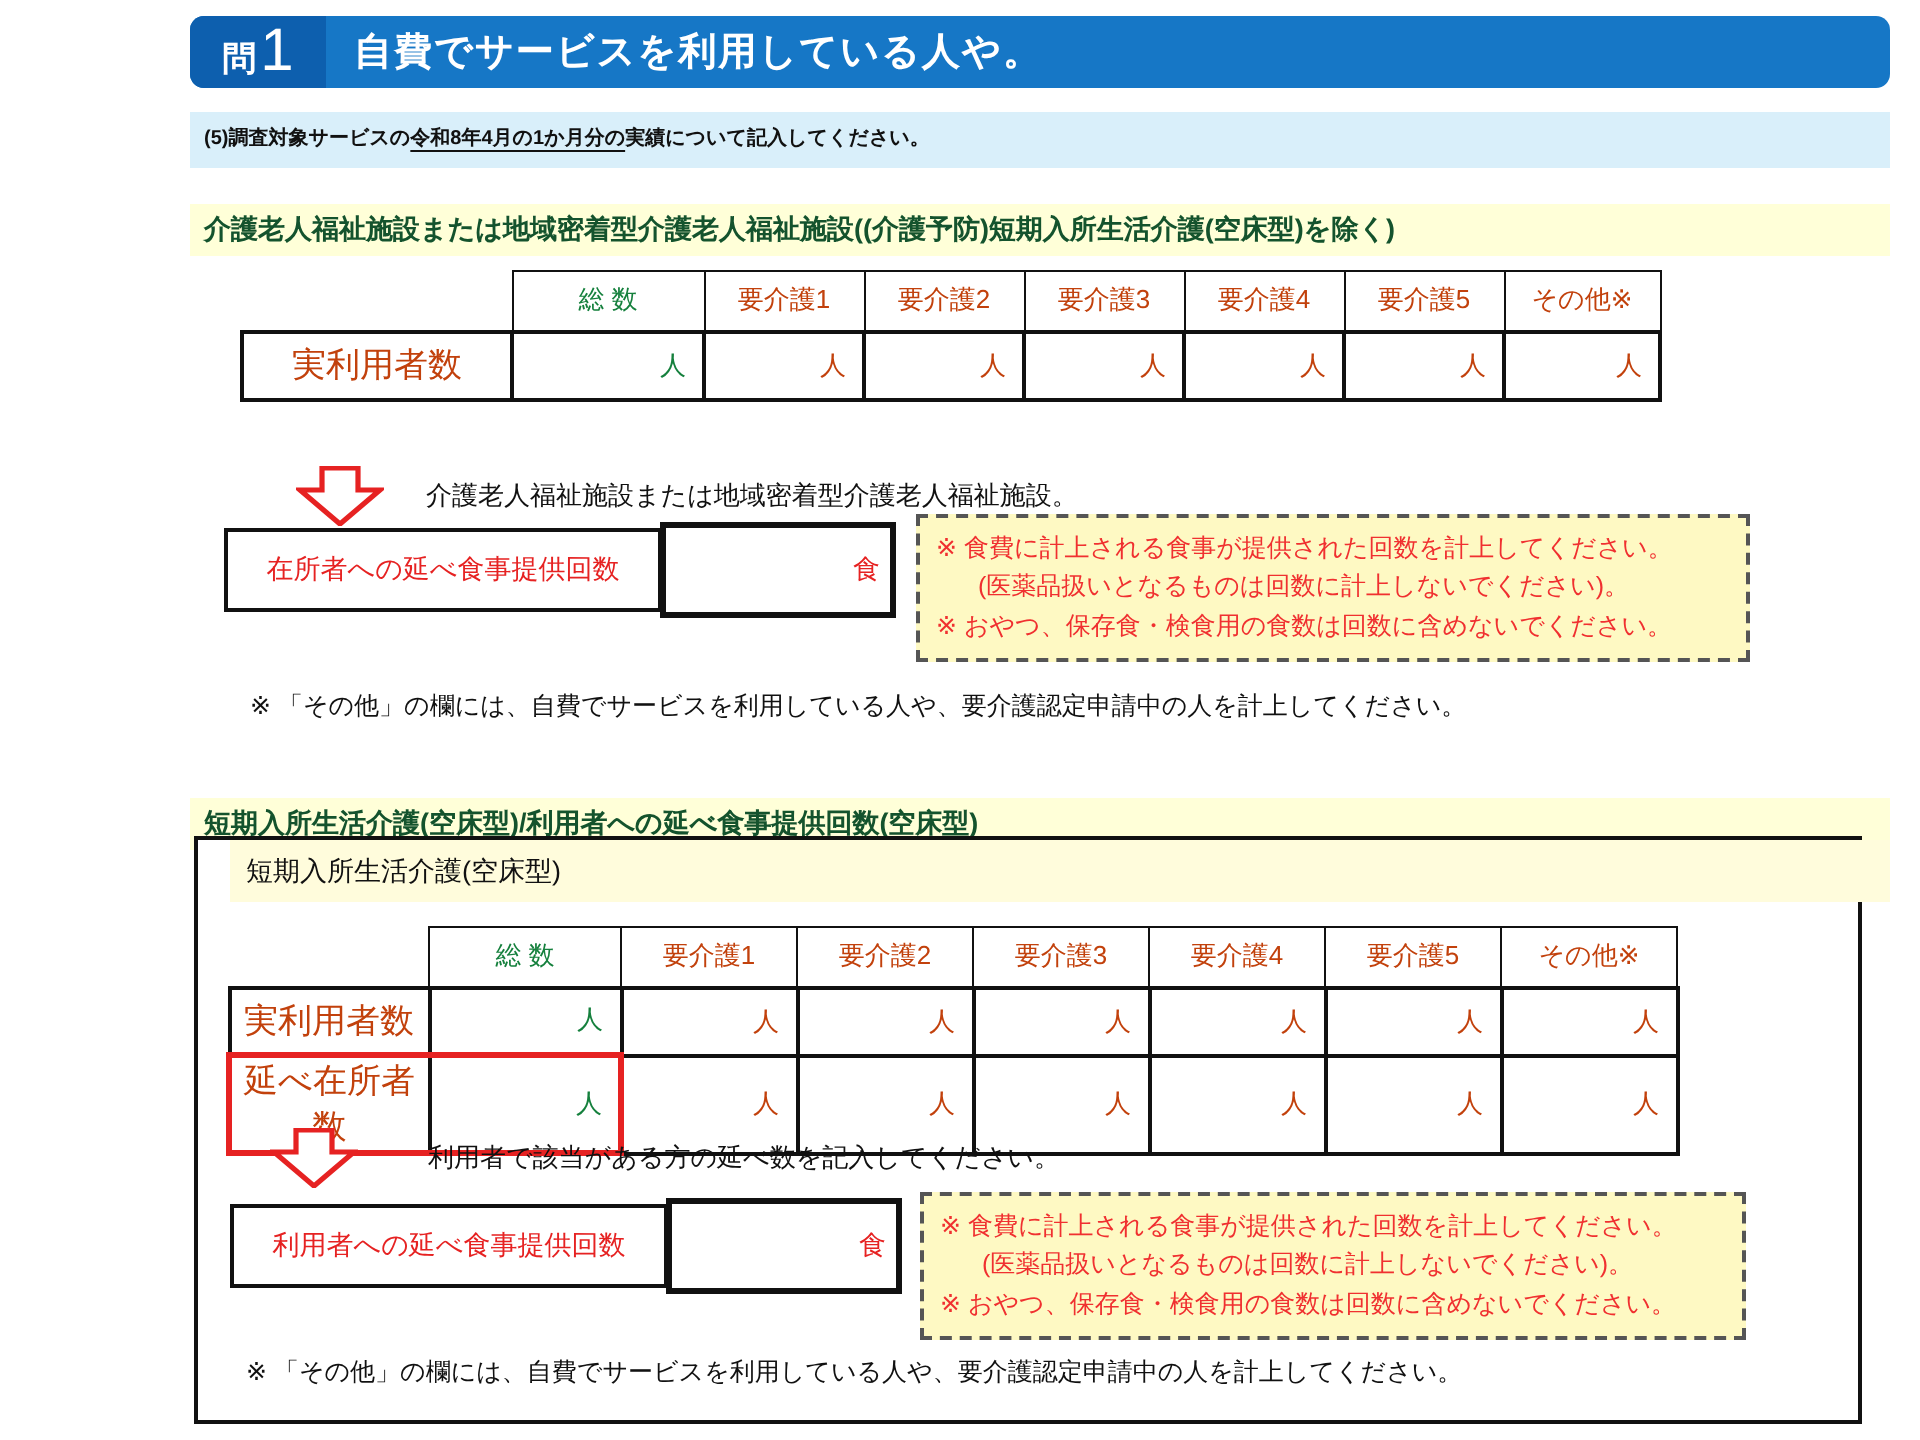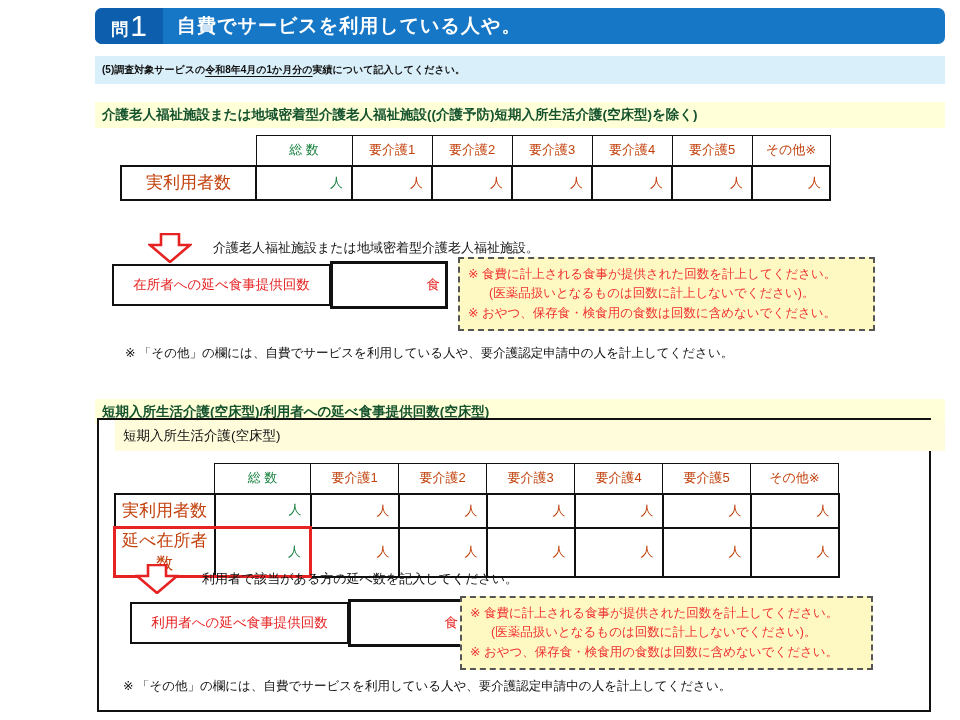--- a/index.html
+++ b/index.html
@@ -191,23 +191,23 @@
         <td class="cell">人</td>
       </tr>
     </tbody>
       </table>
 
     <div class="arrow-wrap" style="left:36px; top:144px;">
       <svg width="44" height="30" viewBox="0 0 44 30">
         <path d="M13 1 H31 V12 H42 L22 29 L2 12 H13 Z" fill="#ffffff" stroke="#E62222" stroke-width="2.6" stroke-linejoin="miter"></path>
       </svg>
     </div>
-    <div class="arrow-note" style="left:103px; top:150px;">利用者で該当がある方の延べ数を記入してください。</div>
-
-    <div class="meal-row" style="left:31px; top:179px;">
+    <div class="arrow-note" style="left:115px; top:150px;">利用者で該当がある方の延べ数を記入してください。</div>
+
+    <div class="meal-row" style="left:16px; top:179px;">
       <div class="meal-label">利用者への延べ食事提供回数</div>
       <div class="meal-input">
         <span></span>
         <span class="meal-unit">食</span>
       </div>
     </div>
 
     <div class="dashed-note" style="left:361px; top:176px; width:413px;">
       <div>※ 食費に計上される食事が提供された回数を計上してください。</div>
       <div class="cont">(医薬品扱いとなるものは回数に計上しないでください)。</div>

